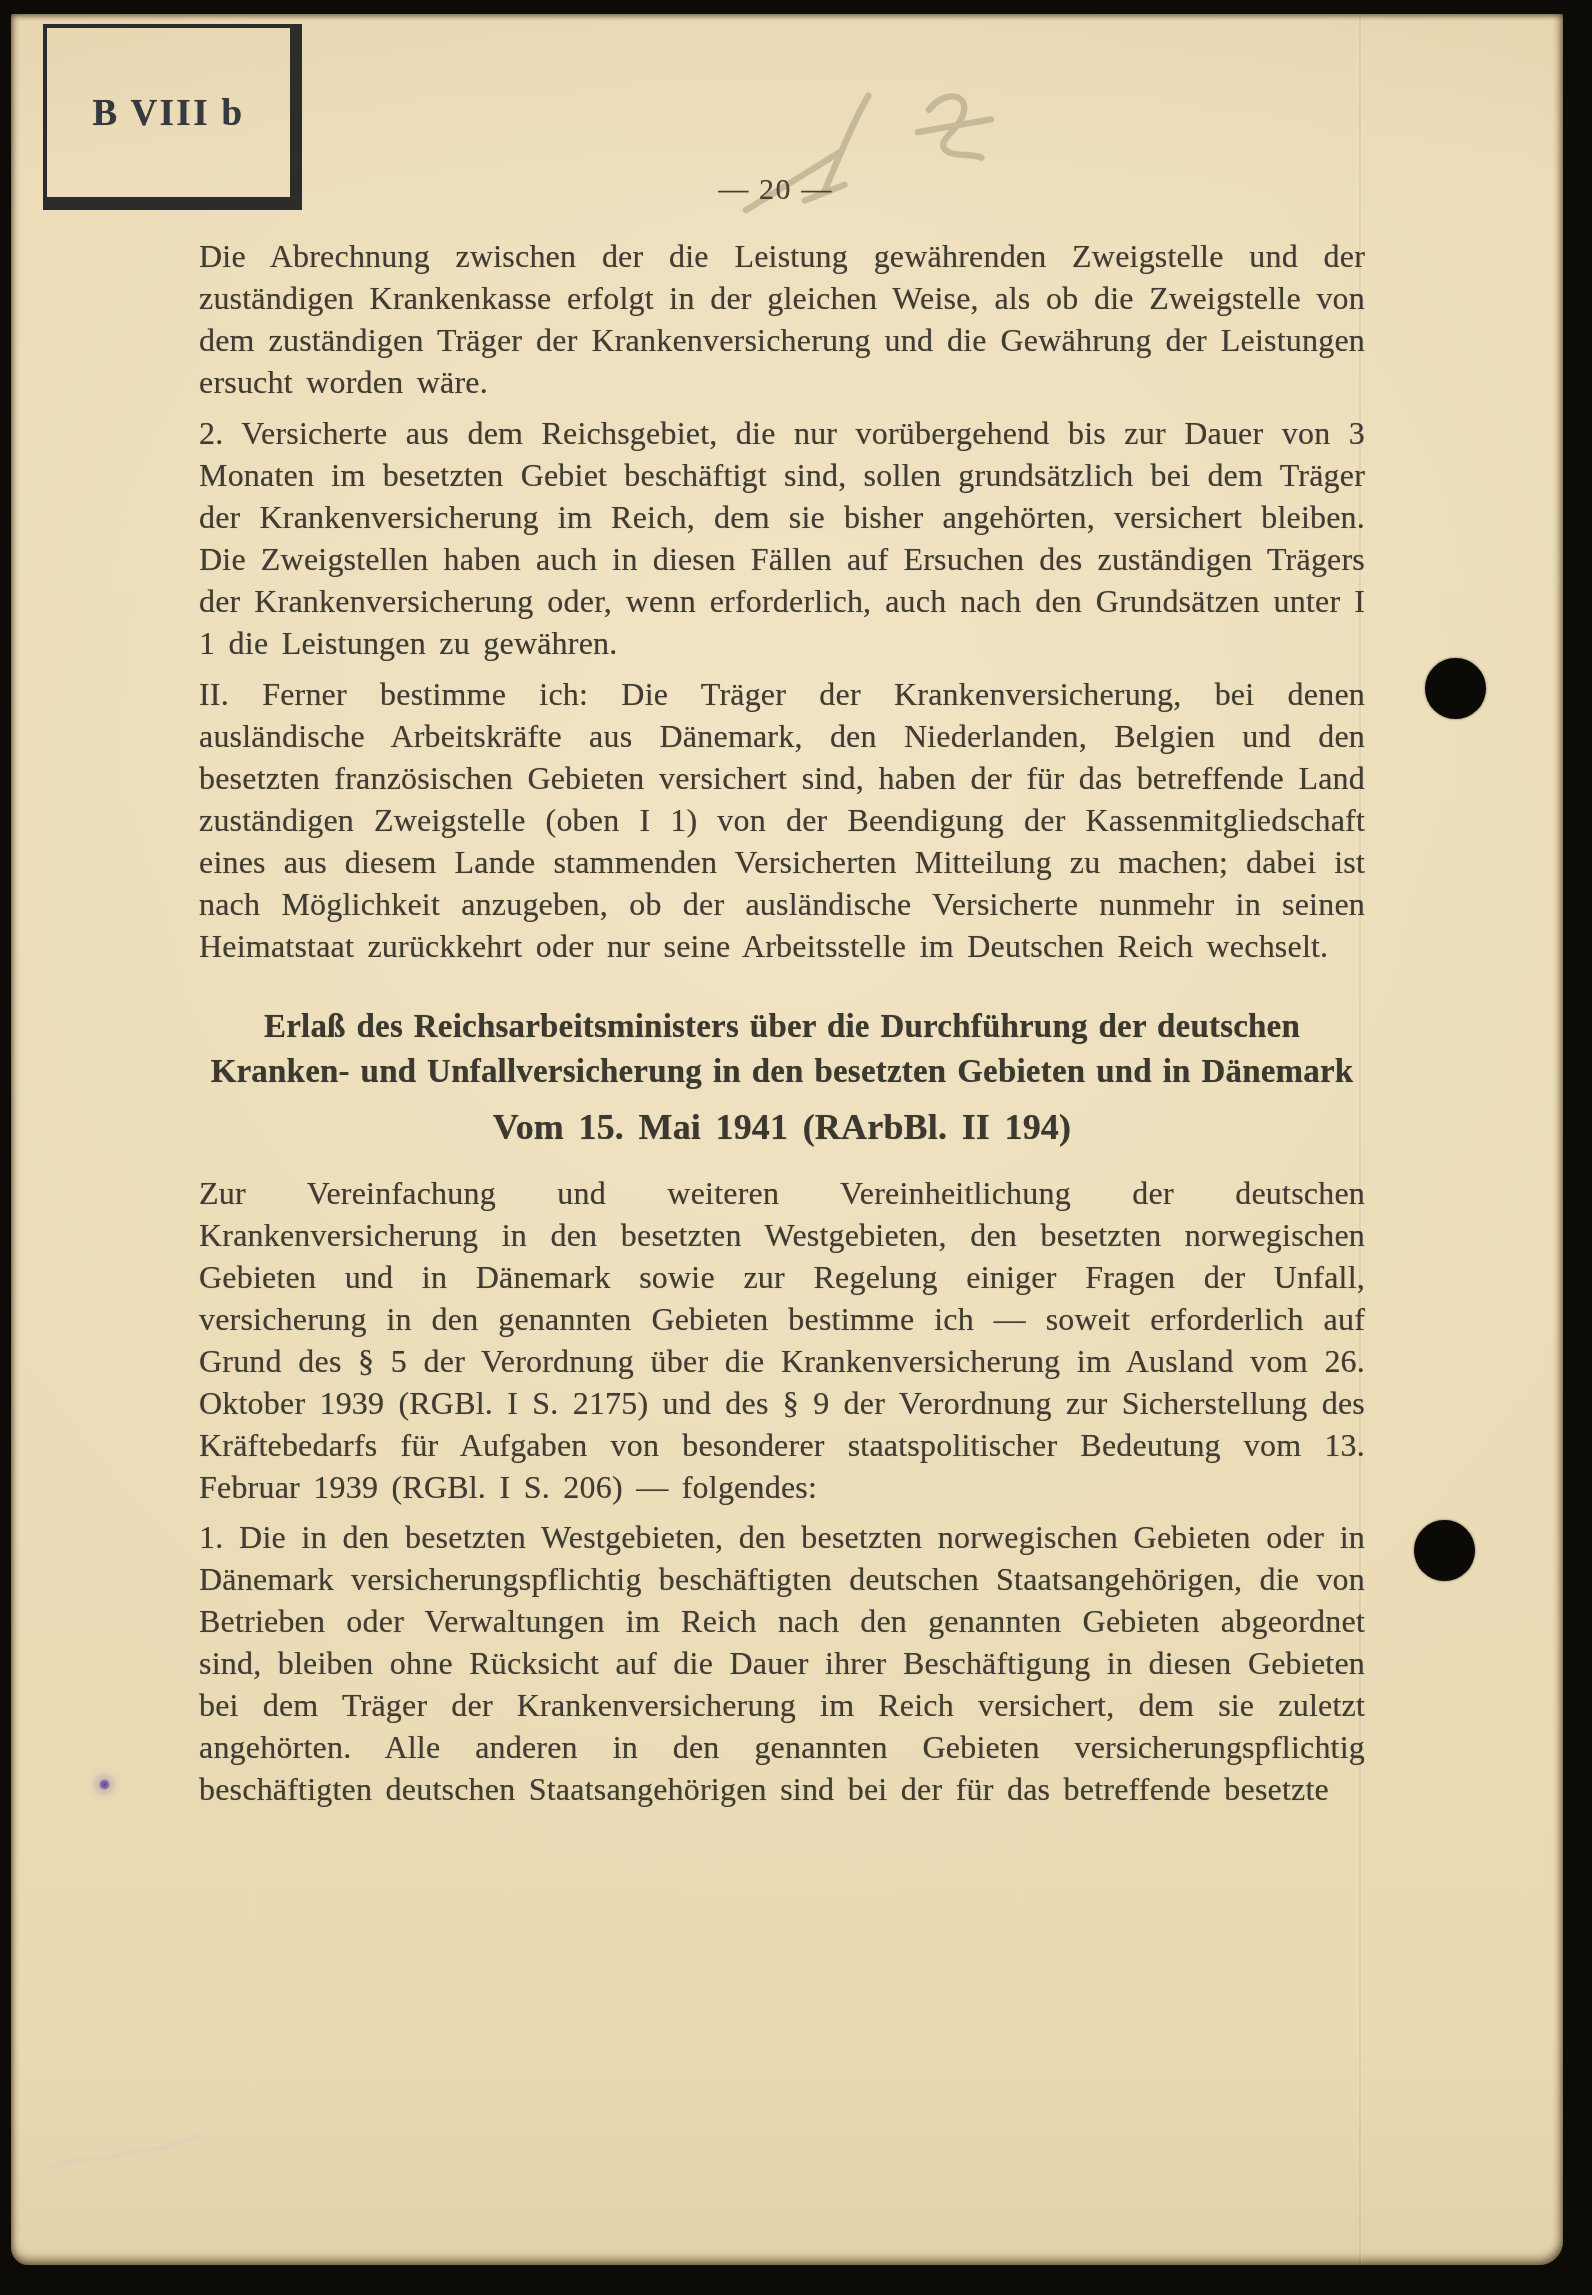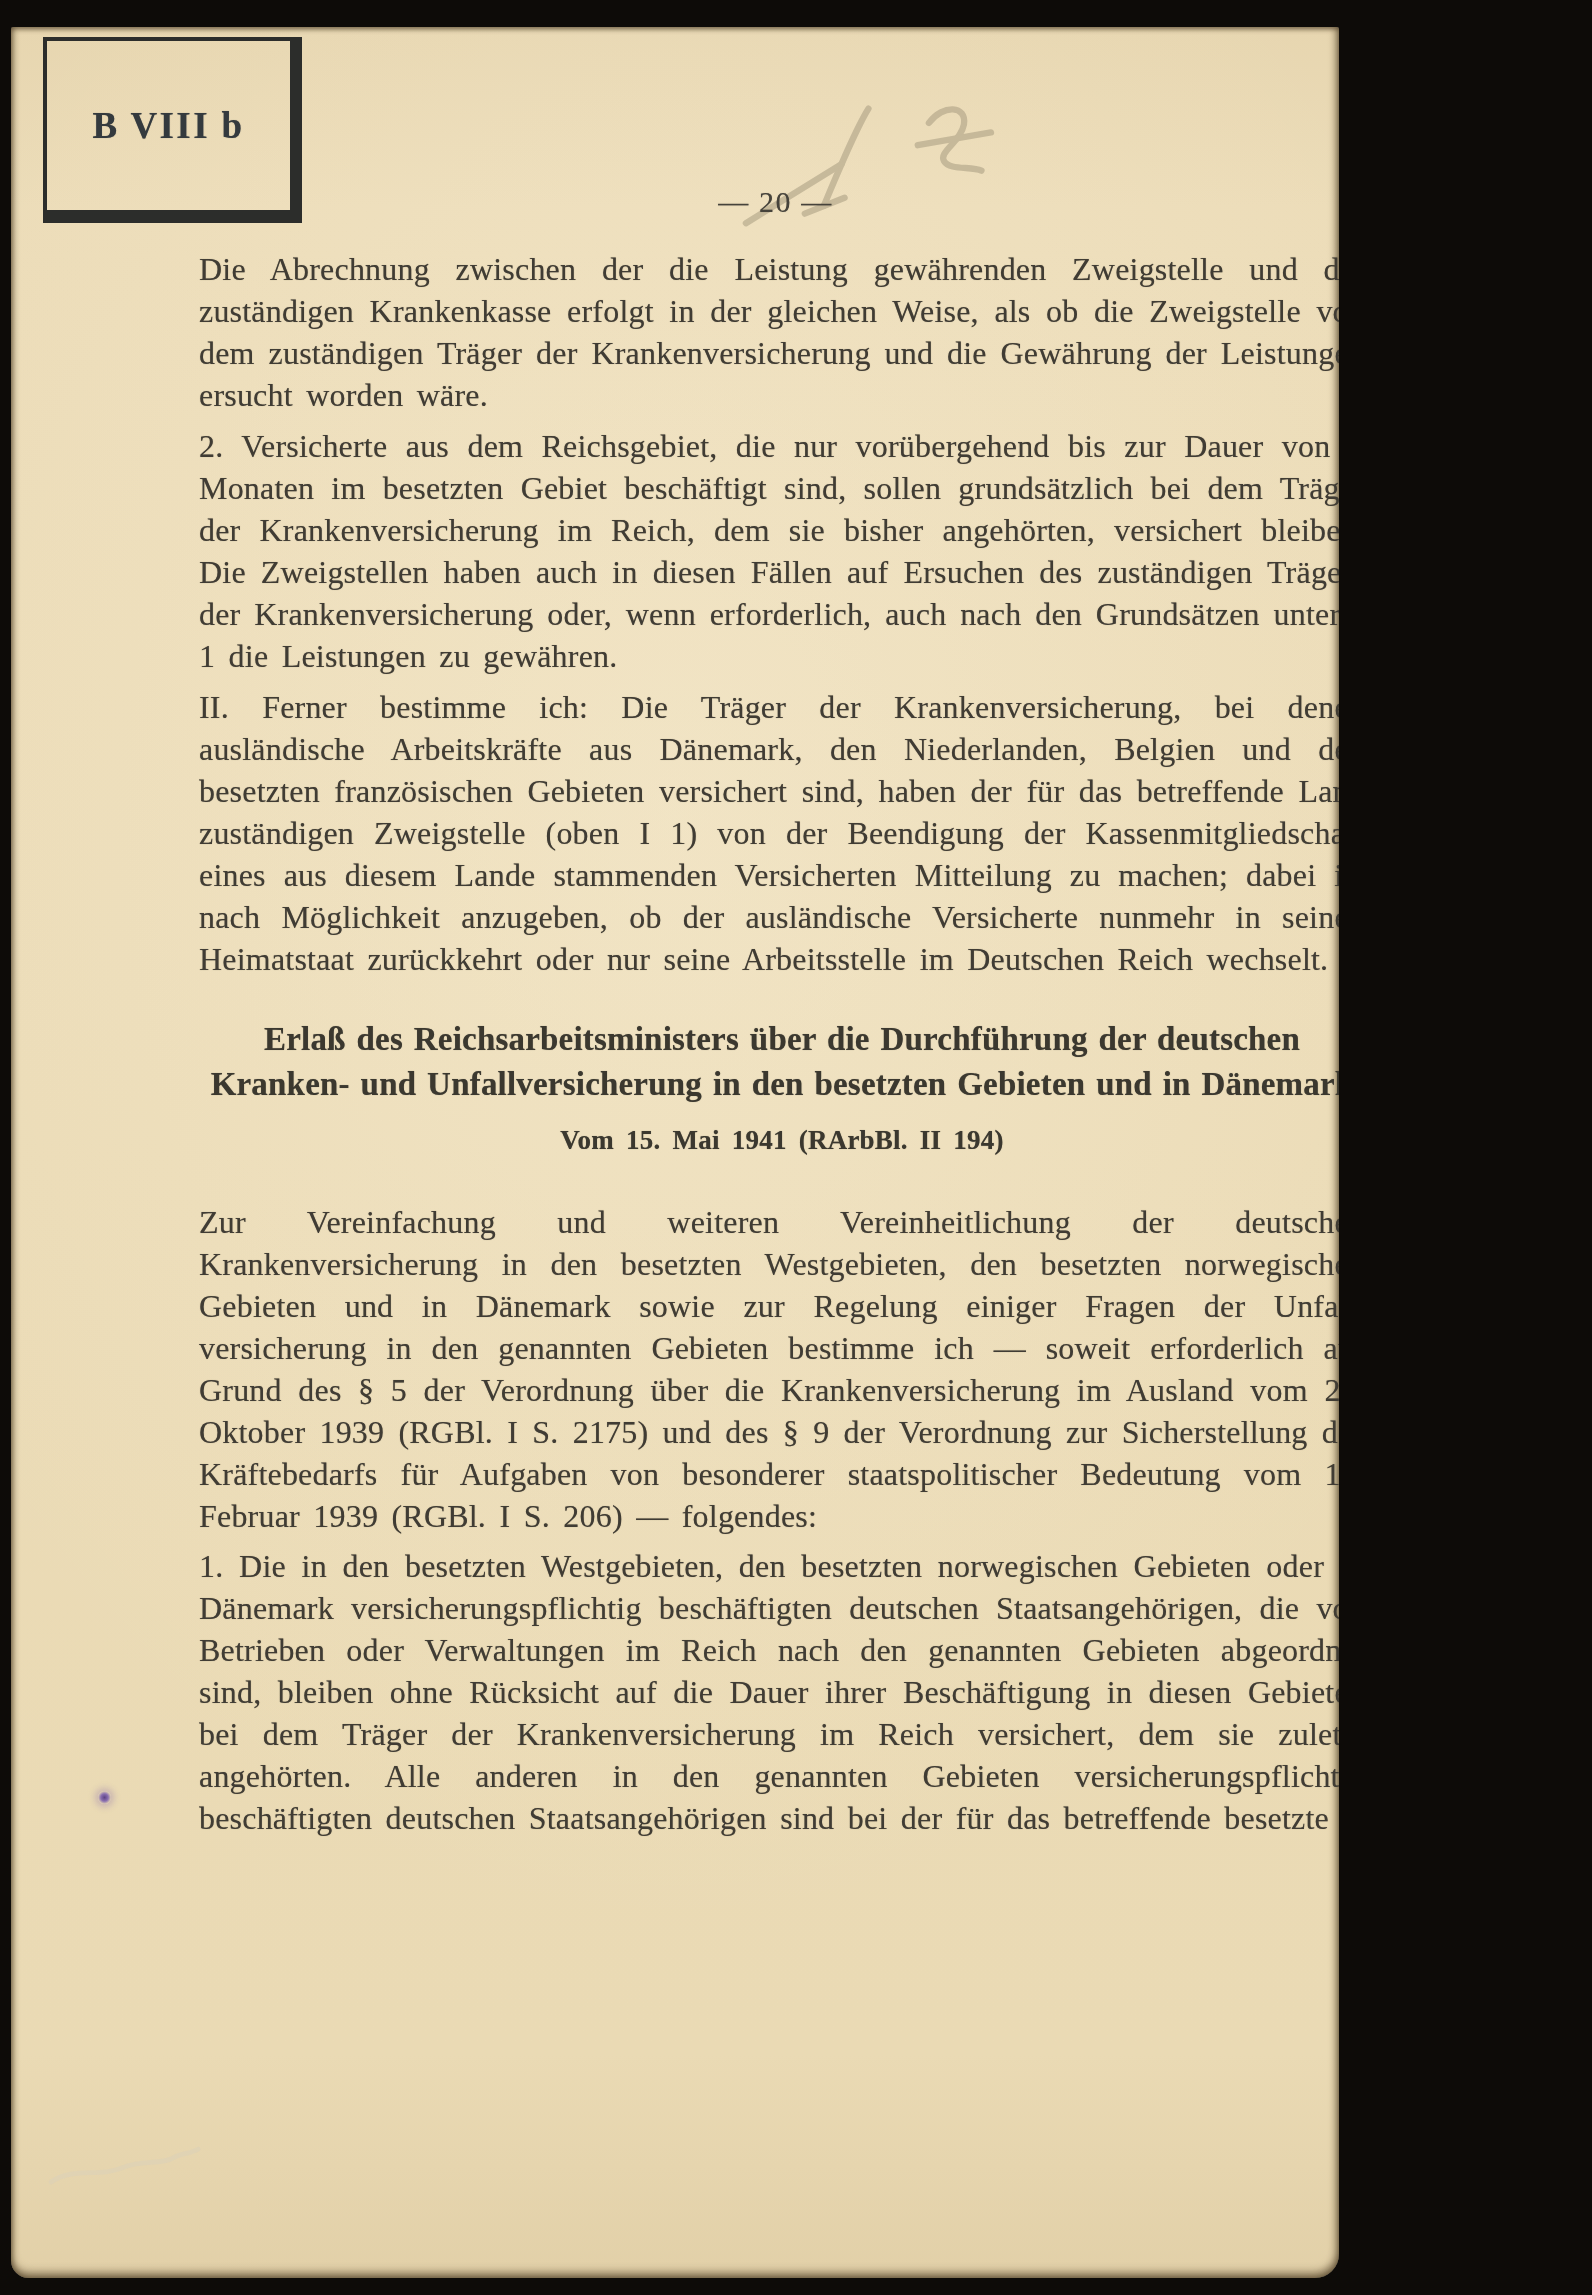--- a/index.html
+++ b/index.html
@@ -5,22 +5,22 @@
   html,body{margin:0;padding:0;}
   body{
     width:1593px;height:2295px;
     background:#0d0b08;
     position:relative;
     overflow:hidden;
     font-family:"Liberation Serif","DejaVu Serif",serif;
   }
   .paper{
     position:absolute;
-    left:11px;top:27px;
-    width:1328px;height:2251px;
+    left:11px;top:14px;
+    width:1552px;height:2251px;
     border-radius:2.4px 2.4px 24px 17.5px;
     background:
       radial-gradient(120% 90% at 50% 35%, rgba(252,244,222,0.35) 0%, rgba(252,244,222,0) 55%),
       linear-gradient(180deg,#e7d6b0 0%,#ecdcb8 8%,#eadab4 90%,#e2d0a8 100%);
     box-shadow:
       inset 0 2.4px 4px rgba(70,55,30,.45),
       inset -4px 0 7.2px rgba(70,55,30,.35),
       inset 0 -5.6px 8.8px rgba(55,40,18,.5),
       inset 3.2px 0 4.8px rgba(70,55,30,.25);
     overflow:hidden;
@@ -72,23 +72,23 @@
   .decree-heading{
     margin:37px 0 12px;
     font-weight:bold;
     font-size:33px;line-height:45px;
     text-align:center;
     word-spacing:2.4px;
     color:#3b382f;
     text-shadow:0 0 0.8px rgba(59,56,47,.6);
   }
   .decree-date{
-    margin:8px 0 40px;
+    margin:8px 0 24px;
     font-weight:bold;
-    font-size:27px;
+    font-size:36px;
     text-align:center;
     color:#3b382f;
     text-shadow:0 0 0.8px rgba(59,56,47,.6);
   }
   .hole{
     position:absolute;
     width:61px;height:61px;
     border-radius:50%;
     background:#0b0a07;
     box-shadow:0 0 2.4px rgba(0,0,0,.6);

